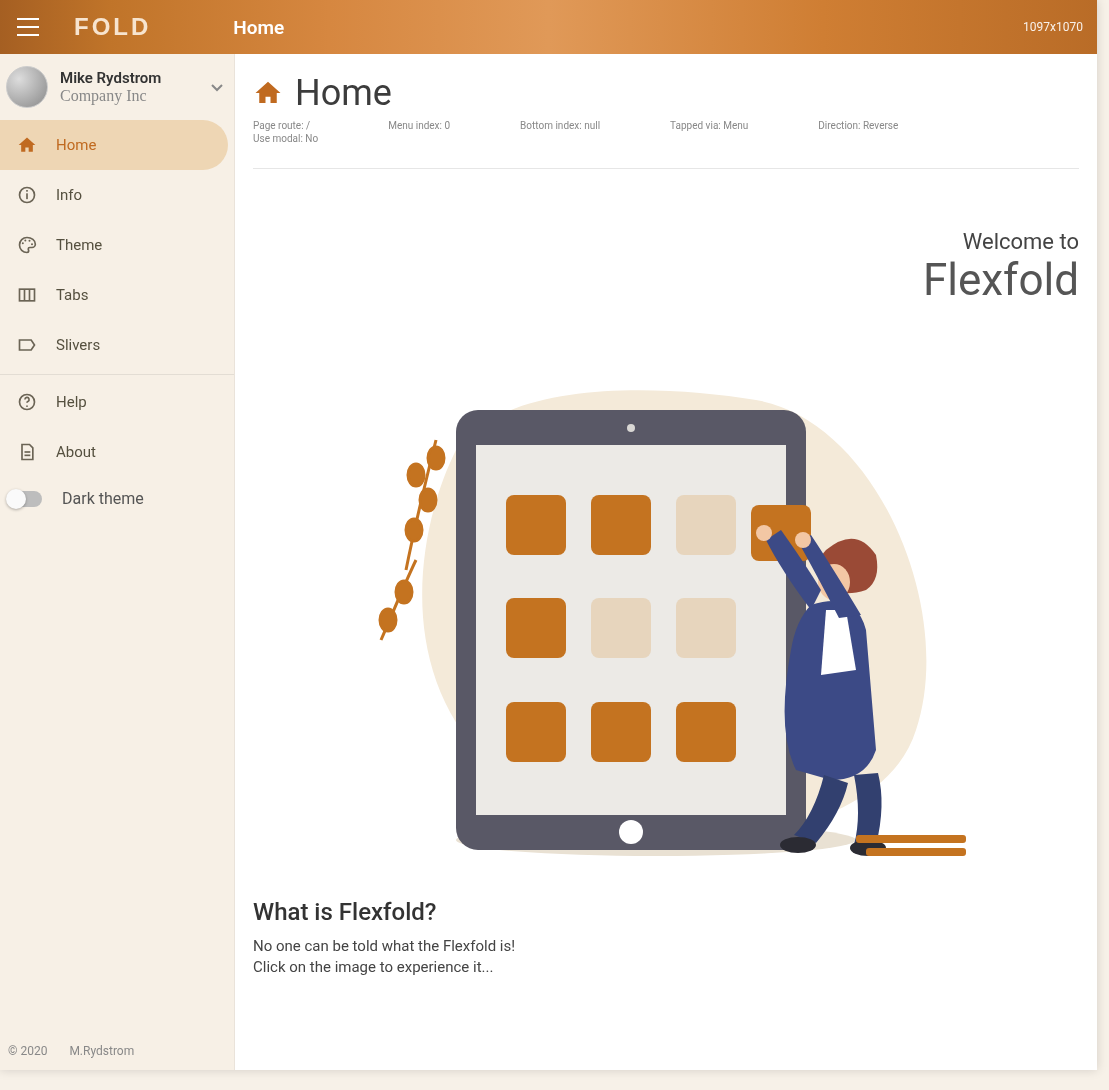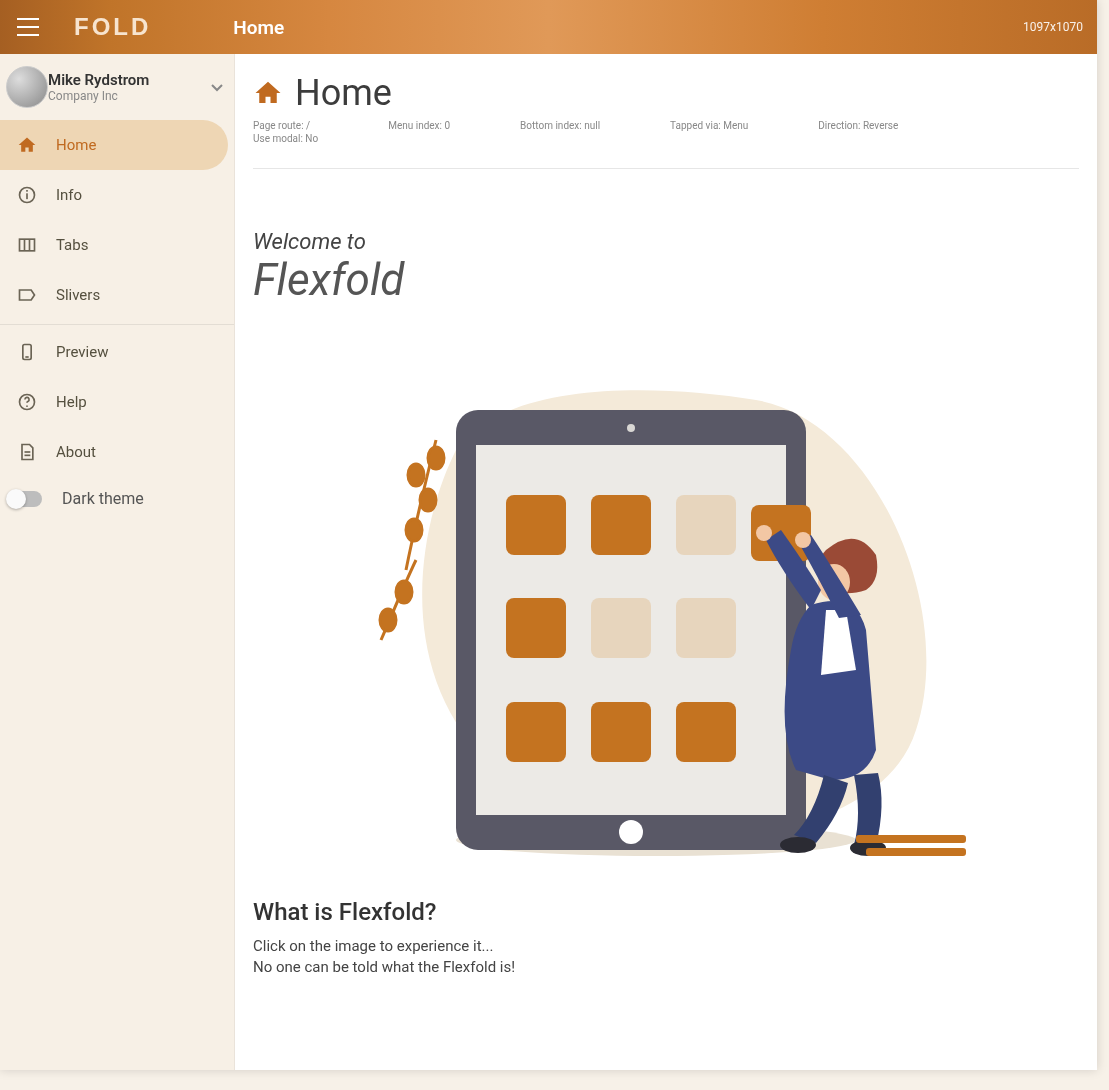--- a/index.html
+++ b/index.html
@@ -62,30 +62,31 @@
     width: 235px;
     background: #f7f0e6;
     display: flex;
     flex-direction: column;
     border-right: 1px solid rgba(0,0,0,0.05);
   }
   .user-row {
     display: flex;
     align-items: center;
     padding: 12px 10px 12px 6px;
+    gap: 12px;
   }
   .avatar {
     width: 42px; height: 42px; border-radius: 50%;
     background: radial-gradient(circle at 30% 30%, #ddd 0%, #aaa 60%, #888 100%);
     border: 1px solid #ccc;
     flex-shrink: 0;
   }
   .user-txt { flex: 1; }
   .user-name { font-weight: 600; font-size: 15px; color: #333; }
-  .user-sub { font-size: 12px; color: #888; }
+  .user-sub { font-size: 16px; color: #888; font-family: Liberation Serif, serif; }
   .chev { color: #888; }
 
   .nav-items { display: flex; flex-direction: column; }
   .nav-item {
     display: flex; align-items: center;
     height: 50px;
     padding: 0 16px;
     gap: 18px;
     color: #55503f;
     cursor: pointer;
@@ -143,21 +144,21 @@
   .page-header h1 { font-size: 36px; font-weight: 400; color: #3c3c3c; }
   .debug-row {
     display: flex; gap: 70px; flex-wrap: wrap;
     font-size: 10px; color: #888;
     padding-bottom: 24px;
     border-bottom: 1px solid #e6e6e6;
     margin-bottom: 30px;
   }
   .debug-row .col { display: flex; flex-direction: column; gap: 2px; }
 
-  .welcome { text-align: left; margin-top: 30px; font-style: italic; }
+  .welcome { text-align: right; margin-top: 30px; }
   .welcome .small { font-size: 22px; color: #444; }
   .welcome .big { font-size: 44px; color: #555; font-weight: 400; }
 
   .illus-wrap { display: flex; justify-content: center; margin-top: 24px; cursor: pointer; }
 
   .section2 { text-align: left; margin-top: 28px; }
   .section2 h2 { font-size: 24px; font-weight: 500; color: #333; margin-bottom: 10px; }
   .section2 p { font-size: 15px; color: #444; line-height: 1.4; }
 
   svg { display: block; }
@@ -213,49 +214,52 @@
                 <circle cx="12" cy="12" r="9" fill="none" stroke="currentColor" stroke-width="2"></circle>
                 <rect x="11" y="10" width="2" height="7" fill="currentColor"></rect>
                 <rect x="11" y="6" width="2" height="2" fill="currentColor"></rect>
               </svg>
           </span>
           <span>Info</span>
         </div>
         <div class="nav-item">
           <span class="icon">
             <svg width="20" height="20" viewBox="0 0 24 24">
+                <path fill="none" stroke="currentColor" stroke-width="2" d="M12 3a9 9 0 1 0 0 18c1.7 0 2-1.2 2-2 0-.8-.5-1.5-.5-2.3 0-1 .8-1.7 1.8-1.7H18a4 4 0 0 0 4-4c0-4.5-4.5-8-10-8z"></path>
+                <circle cx="7" cy="10" r="1.2" fill="currentColor"></circle>
+                <circle cx="10" cy="6.5" r="1.2" fill="currentColor"></circle>
+                <circle cx="15" cy="7" r="1.2" fill="currentColor"></circle>
+                <circle cx="18" cy="11" r="1.2" fill="currentColor"></circle>
+              </svg>
+          </span>
+          <span>Theme</span>
+        </div>
+        <div class="nav-item">
+          <span class="icon">
+            <svg width="20" height="20" viewBox="0 0 24 24">
                 <rect x="3" y="5" width="18" height="14" fill="none" stroke="currentColor" stroke-width="2"></rect>
                 <line x1="9" y1="5" x2="9" y2="19" stroke="currentColor" stroke-width="2"></line>
                 <line x1="15" y1="5" x2="15" y2="19" stroke="currentColor" stroke-width="2"></line>
               </svg>
           </span>
           <span>Tabs</span>
         </div>
         <div class="nav-item">
           <span class="icon">
             <svg width="20" height="20" viewBox="0 0 24 24">
                 <path fill="none" stroke="currentColor" stroke-width="2" d="M3 6h14l4 6-4 6H3z"></path>
               </svg>
           </span>
           <span>Slivers</span>
         </div>
       </div>
 
       <div class="nav-sep"></div>
 
       <div class="nav-items">
-        <div class="nav-item">
-          <span class="icon">
-            <svg width="20" height="20" viewBox="0 0 24 24">
-                <rect x="7" y="3" width="10" height="18" rx="2" fill="none" stroke="currentColor" stroke-width="2"></rect>
-                <line x1="10" y1="18" x2="14" y2="18" stroke="currentColor" stroke-width="2"></line>
-              </svg>
-          </span>
-          <span>Preview</span>
-        </div>
         <div class="nav-item">
           <span class="icon">
             <svg width="20" height="20" viewBox="0 0 24 24">
                 <circle cx="12" cy="12" r="9" fill="none" stroke="currentColor" stroke-width="2"></circle>
                 <path fill="none" stroke="currentColor" stroke-width="2" d="M9.5 9a2.5 2.5 0 1 1 3.5 2.3c-.9.4-1 1-1 1.7"></path>
                 <circle cx="12" cy="17" r="1" fill="currentColor"></circle>
               </svg>
           </span>
           <span>Help</span>
         </div>
@@ -271,20 +275,24 @@
         </div>
       </div>
 
       <div class="theme-row">
         <div class="switch">
             <div class="knob"></div>
           </div>
         <span>Dark theme</span>
       </div>
 
+      <div class="sidebar-footer">
+        <span>© 2020</span>
+        <span>M.Rydstrom</span>
+      </div>
     </aside>
 
     <main class="main">
       <div class="page-header">
         <span class="home-ic">
           <svg width="30" height="30" viewBox="0 0 24 24">
               <path fill="currentColor" d="M12 3 L2 12h3v8h5v-5h4v5h5v-8h3z"></path>
             </svg>
         </span>
         <h1>Home</h1>
@@ -364,18 +372,18 @@
             <ellipse cx="512" cy="518" rx="18" ry="8" fill="#2b2b33"></ellipse>
           </g>
 
           <rect x="500" y="505" width="110" height="8" rx="3" fill="#c47320"></rect>
           <rect x="510" y="518" width="100" height="8" rx="3" fill="#c47320"></rect>
         </svg>
       </div>
 
       <div class="section2">
         <h2>What is Flexfold?</h2>
+        <p>No one can be told what the Flexfold is!</p>
         <p>Click on the image to experience it...</p>
-        <p>No one can be told what the Flexfold is!</p>
       </div>
     </main>
   </div>
 </div>
 
 </body></html>

